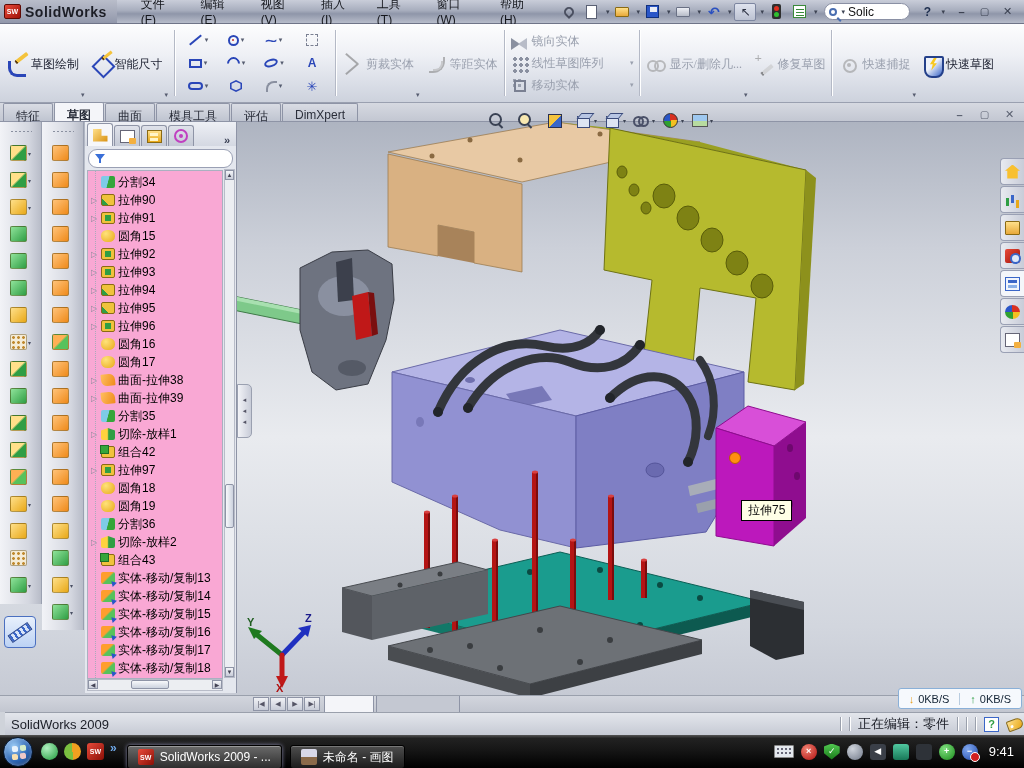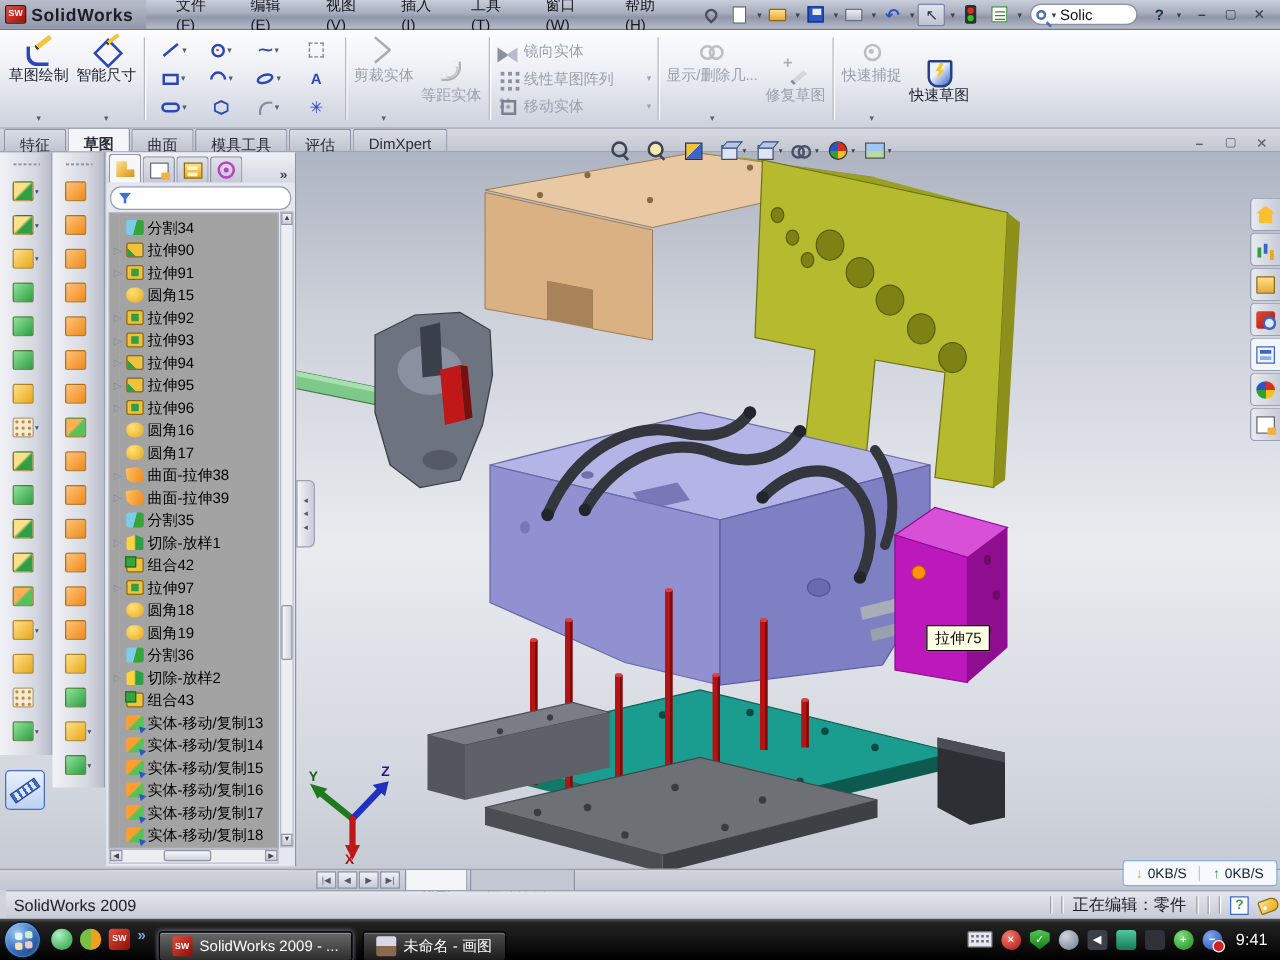--- a/index.html
+++ b/index.html
@@ -44,22 +44,22 @@
   .wctrl{display:flex;gap:6px;margin-left:8px;margin-right:8px;}
   .wbtn{width:17px;height:15px;display:flex;align-items:center;justify-content:center;color:#3a4050;font-size:11px;font-weight:bold;}
   .btn-min::before{content:"–";}
   .btn-max::before{content:"▢";font-size:10px;}
   .btn-close::before{content:"✕";}
   
   .ribbon{position:absolute;left:0;top:24px;width:1024px;height:79px;
     background:linear-gradient(180deg,#fdfdfe 0%,#eef0f5 40%,#d9dde6 78%,#cdd2dd 100%);
     border-bottom:1px solid #9aa0b0;display:flex;align-items:stretch;padding:2px 0 2px 4px;}
   .rsep{width:1px;background:#b4b9c6;margin:4px 3px;box-shadow:1px 0 0 #fff;}
-  .rbtn{display:flex;flex-direction:column;align-items:center;justify-content:center;
-    padding:4px 3px 1px;min-width:48px;gap:2px;}
+  .rbtn{display:flex;flex-direction:row;align-items:center;justify-content:center;
+    padding:4px 3px 1px;min-width:48px;gap:2px;font-family:Liberation Serif, serif;}
   .rbtn .ricon{width:22px;height:22px;position:relative;}
   .rbtn .rlabel{font-size:12px;line-height:13px;text-align:center;color:#1c2030;white-space:pre-line;}
   .rbtn .rcaret{font-size:7px;color:#565d70;margin-top:auto;}
   .rbtn.disabled .rlabel{color:#9aa0ae;}
   .rbtn.disabled .ricon{filter:grayscale(1);opacity:.55;}
   .ic-sketch::before{content:"";position:absolute;left:1px;top:7px;width:15px;height:13px;border:3px solid #2a46b8;border-right:none;border-top:none;border-radius:0 0 0 9px;}
   .ic-sketch::after{content:"";position:absolute;right:0;top:2px;width:15px;height:4px;background:linear-gradient(90deg,#5a3c10 12%,#f4c33c 12%);transform:rotate(-38deg);border-radius:1px;}
   .ic-smartdim::before{content:"";position:absolute;left:4px;top:4px;width:13px;height:13px;border:2px solid #2a46b8;transform:rotate(45deg);}
   .ic-smartdim::after{content:"";position:absolute;right:0;top:0;width:12px;height:3px;background:linear-gradient(90deg,#5a3c10 15%,#f4c33c 15%);transform:rotate(-38deg);}
   .ic-trim::before{content:"";position:absolute;left:2px;top:4px;width:16px;height:2px;background:#6a7080;transform:rotate(40deg);}
@@ -165,21 +165,21 @@
   .th-fm{background:linear-gradient(135deg,#ffe08a,#d89010);clip-path:polygon(0 0,60% 0,60% 55%,100% 55%,100% 100%,0 100%);}
   .th-pm{background:#fff;border:1px solid #667;}
   .th-pm::after{content:"";position:absolute;right:-2px;bottom:-2px;width:7px;height:6px;background:#f4b040;border-radius:1px;}
   .th-cm{background:linear-gradient(180deg,#ffe08a,#e8a818);border:1px solid #8a6a14;}
   .th-cm::after{content:"";position:absolute;left:2px;top:2px;width:8px;height:3px;background:#fff4c8;box-shadow:0 5px 0 #fff4c8;}
   .th-dx{border:2px solid #c040c0;border-radius:50%;width:14px;height:14px;}
   .th-dx::after{content:"";position:absolute;left:3px;top:3px;width:4px;height:4px;background:#c040c0;border-radius:50%;}
   .tp-filter{margin:3px 3px 2px;height:19px;background:#fff;border:1px solid #9aa0b4;border-radius:9px;
     display:flex;align-items:center;padding-left:6px;}
   .funnel{width:10px;height:9px;background:#3a6fd8;clip-path:polygon(0 0,100% 0,60% 55%,60% 100%,40% 100%,40% 55%);}
-  .treelist{flex:1;margin:0 13px 14px 2px;background:#a3a3a3;border:1px solid #aab0c0;overflow:hidden;padding:2px 0 0 2px;position:relative;}
+  .treelist{flex:1;margin:0 13px 14px 2px;background:#f9a8d4;border:1px solid #aab0c0;overflow:hidden;padding:2px 0 0 2px;position:relative;}
   .trow{display:flex;align-items:center;height:18px;gap:3px;white-space:nowrap;}
   .twisty{width:8px;font-size:8px;color:#889;flex:none;text-align:center;}
   .twisty::before{content:"▷";}
   .ticon{width:14px;height:12px;flex:none;border-radius:2px;position:relative;}
   .ti-split{background:linear-gradient(105deg,#7ecbe8 48%,#35a53a 52%);}
   .ti-ext1{background:linear-gradient(45deg,#2f9e44 30%,#f0c23c 31%);border:1px solid #8a6a14;}
   .ti-ext2{background:#f0c23c;border:1px solid #8a6a14;}
   .ti-ext2::after{content:"";position:absolute;left:3px;top:2px;width:6px;height:6px;background:#2f9e44;}
   .ti-fillet{background:radial-gradient(circle at 35% 30%,#ffe27a,#e8a818);border-radius:45%;}
   .ti-surf{background:linear-gradient(115deg,#ffc061,#ef8a1a);border-radius:1px 6px 1px 6px;transform:rotate(-6deg);}

